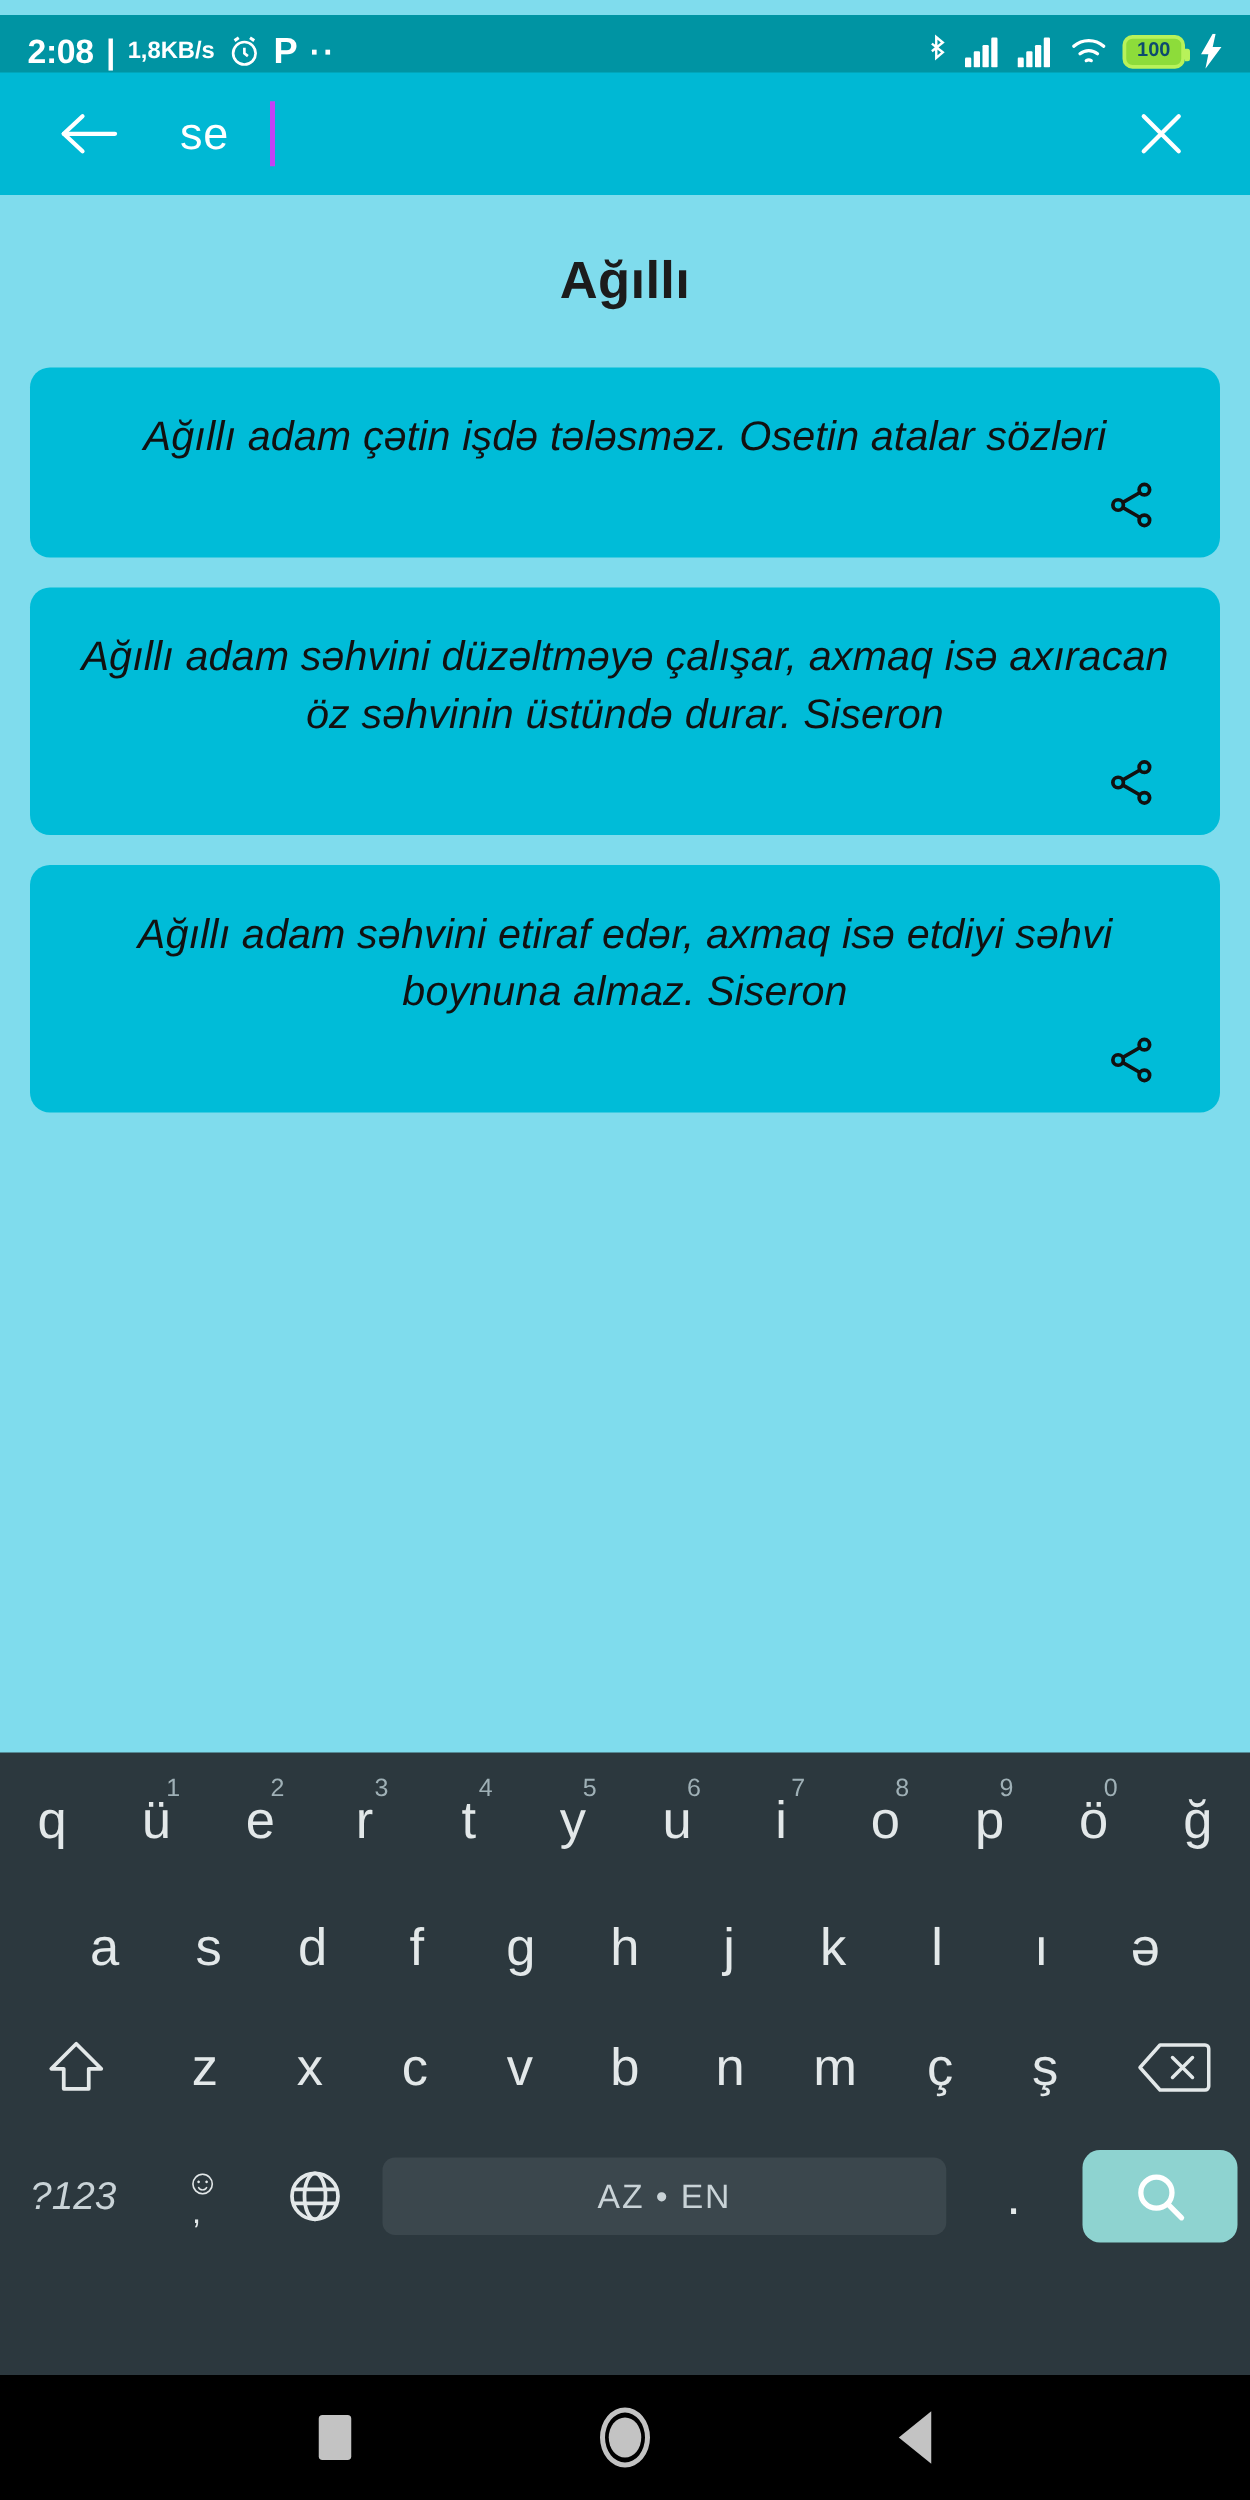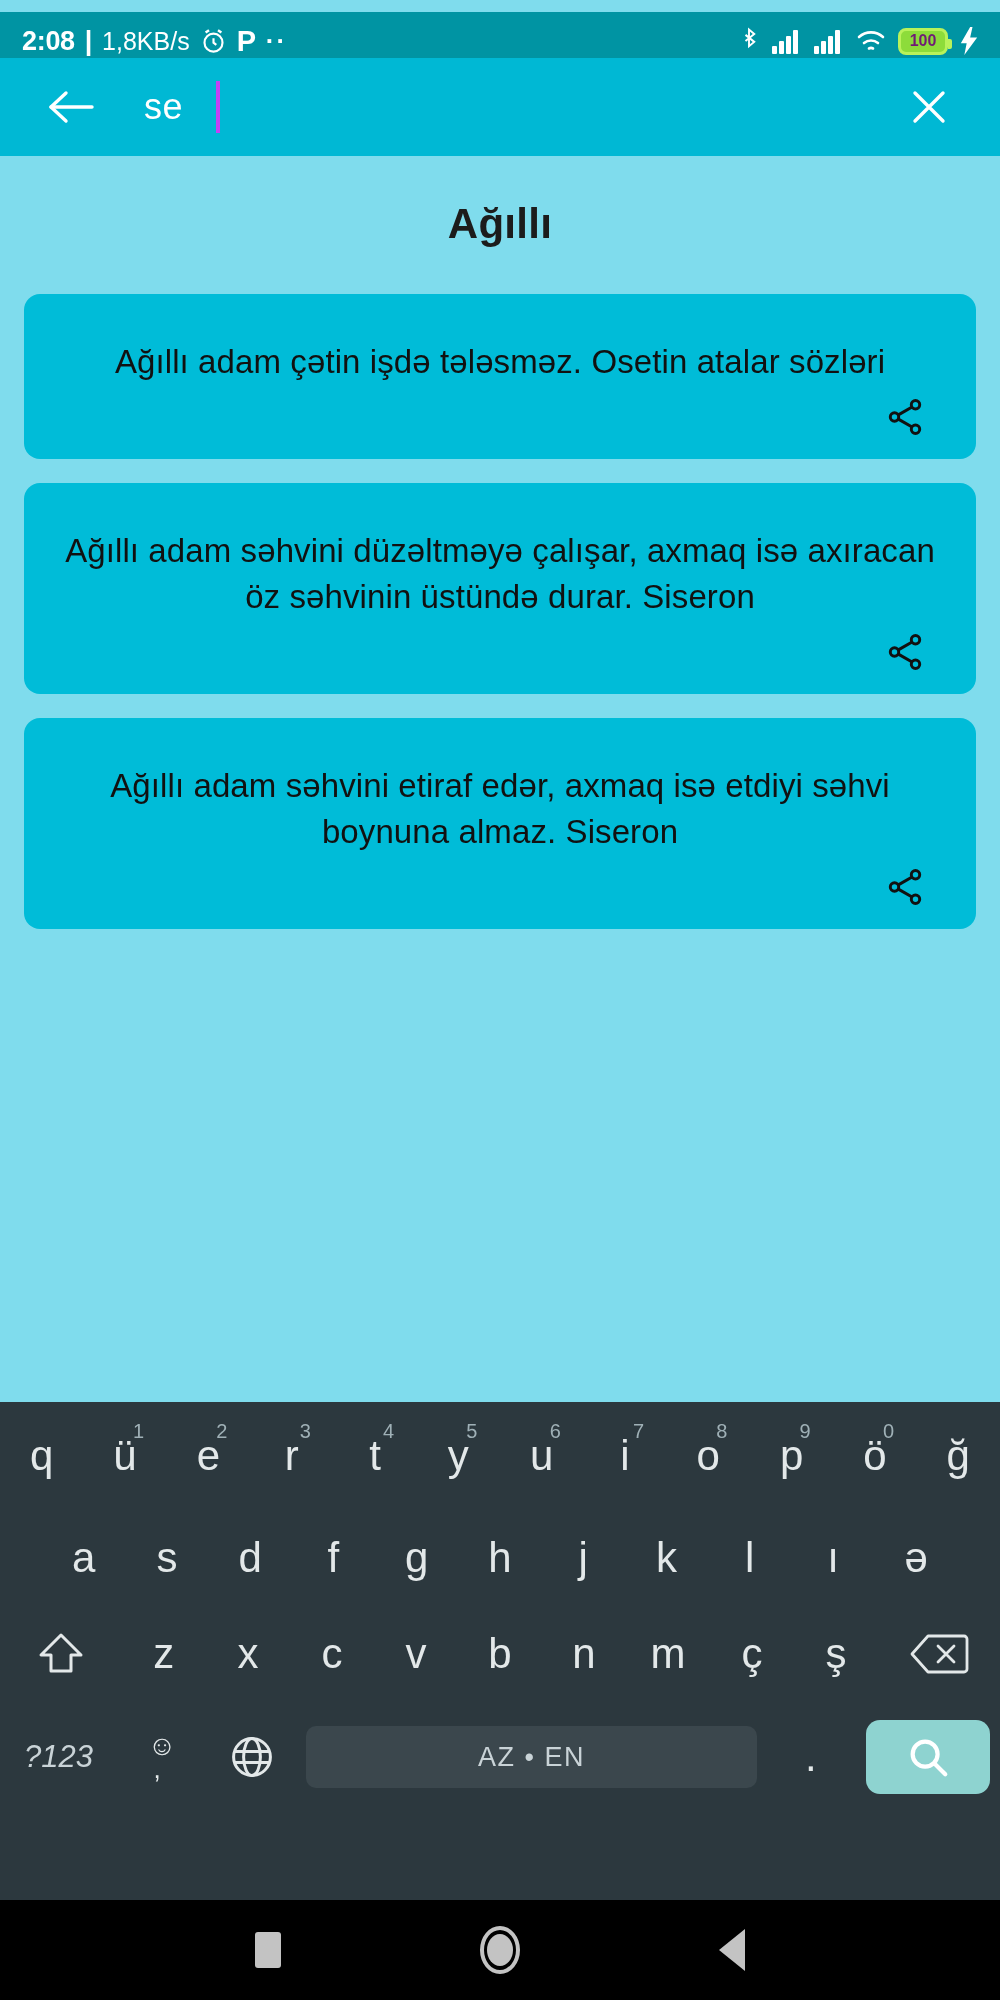--- a/index.html
+++ b/index.html
@@ -12,29 +12,29 @@
   #screen { position:relative; width:1000px; height:2000px; background:#7fdced; }
 
   
   .statusbar{
     position:absolute; top:12px; left:0; width:1000px; height:58px;
     background:#0094a3; display:flex; align-items:center;
     padding:0 22px; color:#ffffff;
   }
   .sb-left{ display:flex; align-items:center; gap:10px; }
   .sb-clock{ font-size:27px; font-weight:bold; letter-spacing:-0.3px; white-space:nowrap;}
-  .sb-net{ font-size:25px; font-weight:normal; white-space:nowrap; }
+  .sb-net{ font-size:19px; font-weight:bold; white-space:nowrap; }
   .sb-right{ margin-left:auto; display:flex; align-items:center; gap:12px; }
   .icon-svg{ display:block; }
   .batt{
     width:50px;height:27px;border:3px solid #b8f25a;border-radius:8px;
     background:#8ddc3a;display:flex;align-items:center;justify-content:center;
     position:relative;
   }
-  .batt span{ font-size:16px; font-weight:bold; color:#701a75; line-height:1; }
+  .batt span{ font-size:16px; font-weight:bold; color:#0c4a6e; line-height:1; }
   .batt:after{content:"";position:absolute;right:-7px;top:8px;width:4px;height:10px;background:#b8f25a;border-radius:0 2px 2px 0;}
   .dots{ font-size:26px; font-weight:bold; letter-spacing:2px; line-height:10px; }
 
   
   .appbar{
     position:absolute; top:58px; left:0; width:1000px; height:98px;
     background:#00b8d4; display:flex; align-items:center; padding:0 40px;
   }
   .back-btn{ width:62px;height:62px;display:flex;align-items:center;justify-content:center;cursor:pointer;}
   .search-wrap{ flex:1; display:flex; align-items:center; margin-left:42px; position:relative; height:98px;gap:31px;}
@@ -51,21 +51,21 @@
     position:absolute; top:156px; left:0; width:1000px; height:1246px;
     background:#7fdced; overflow:hidden;
   }
   .page-title{
     text-align:center; font-size:42px; font-weight:bold; color:#1c1c1c;
     margin-top:44px; letter-spacing:0.3px;
   }
   .card-list{ margin-top:46px; padding:0 24px; }
   .card{
     background:#00bcd8; border-radius:16px; margin-bottom:24px;
-    padding:45px 34px 10px 34px; position:relative; cursor:pointer;
+    padding:32px 34px 10px 34px; position:relative; cursor:pointer;font-style:italic;
   }
   .card-text{
     font-size:33px; line-height:46px; color:#111; text-align:center;
     letter-spacing:0.1px;
   }
   .share-row{ height:64px; display:flex; align-items:center; justify-content:flex-end; padding-right:14px;}
   .share-btn{ width:46px;height:46px;display:flex;align-items:center;justify-content:center;cursor:pointer;}
 
   
   .keyboard{

